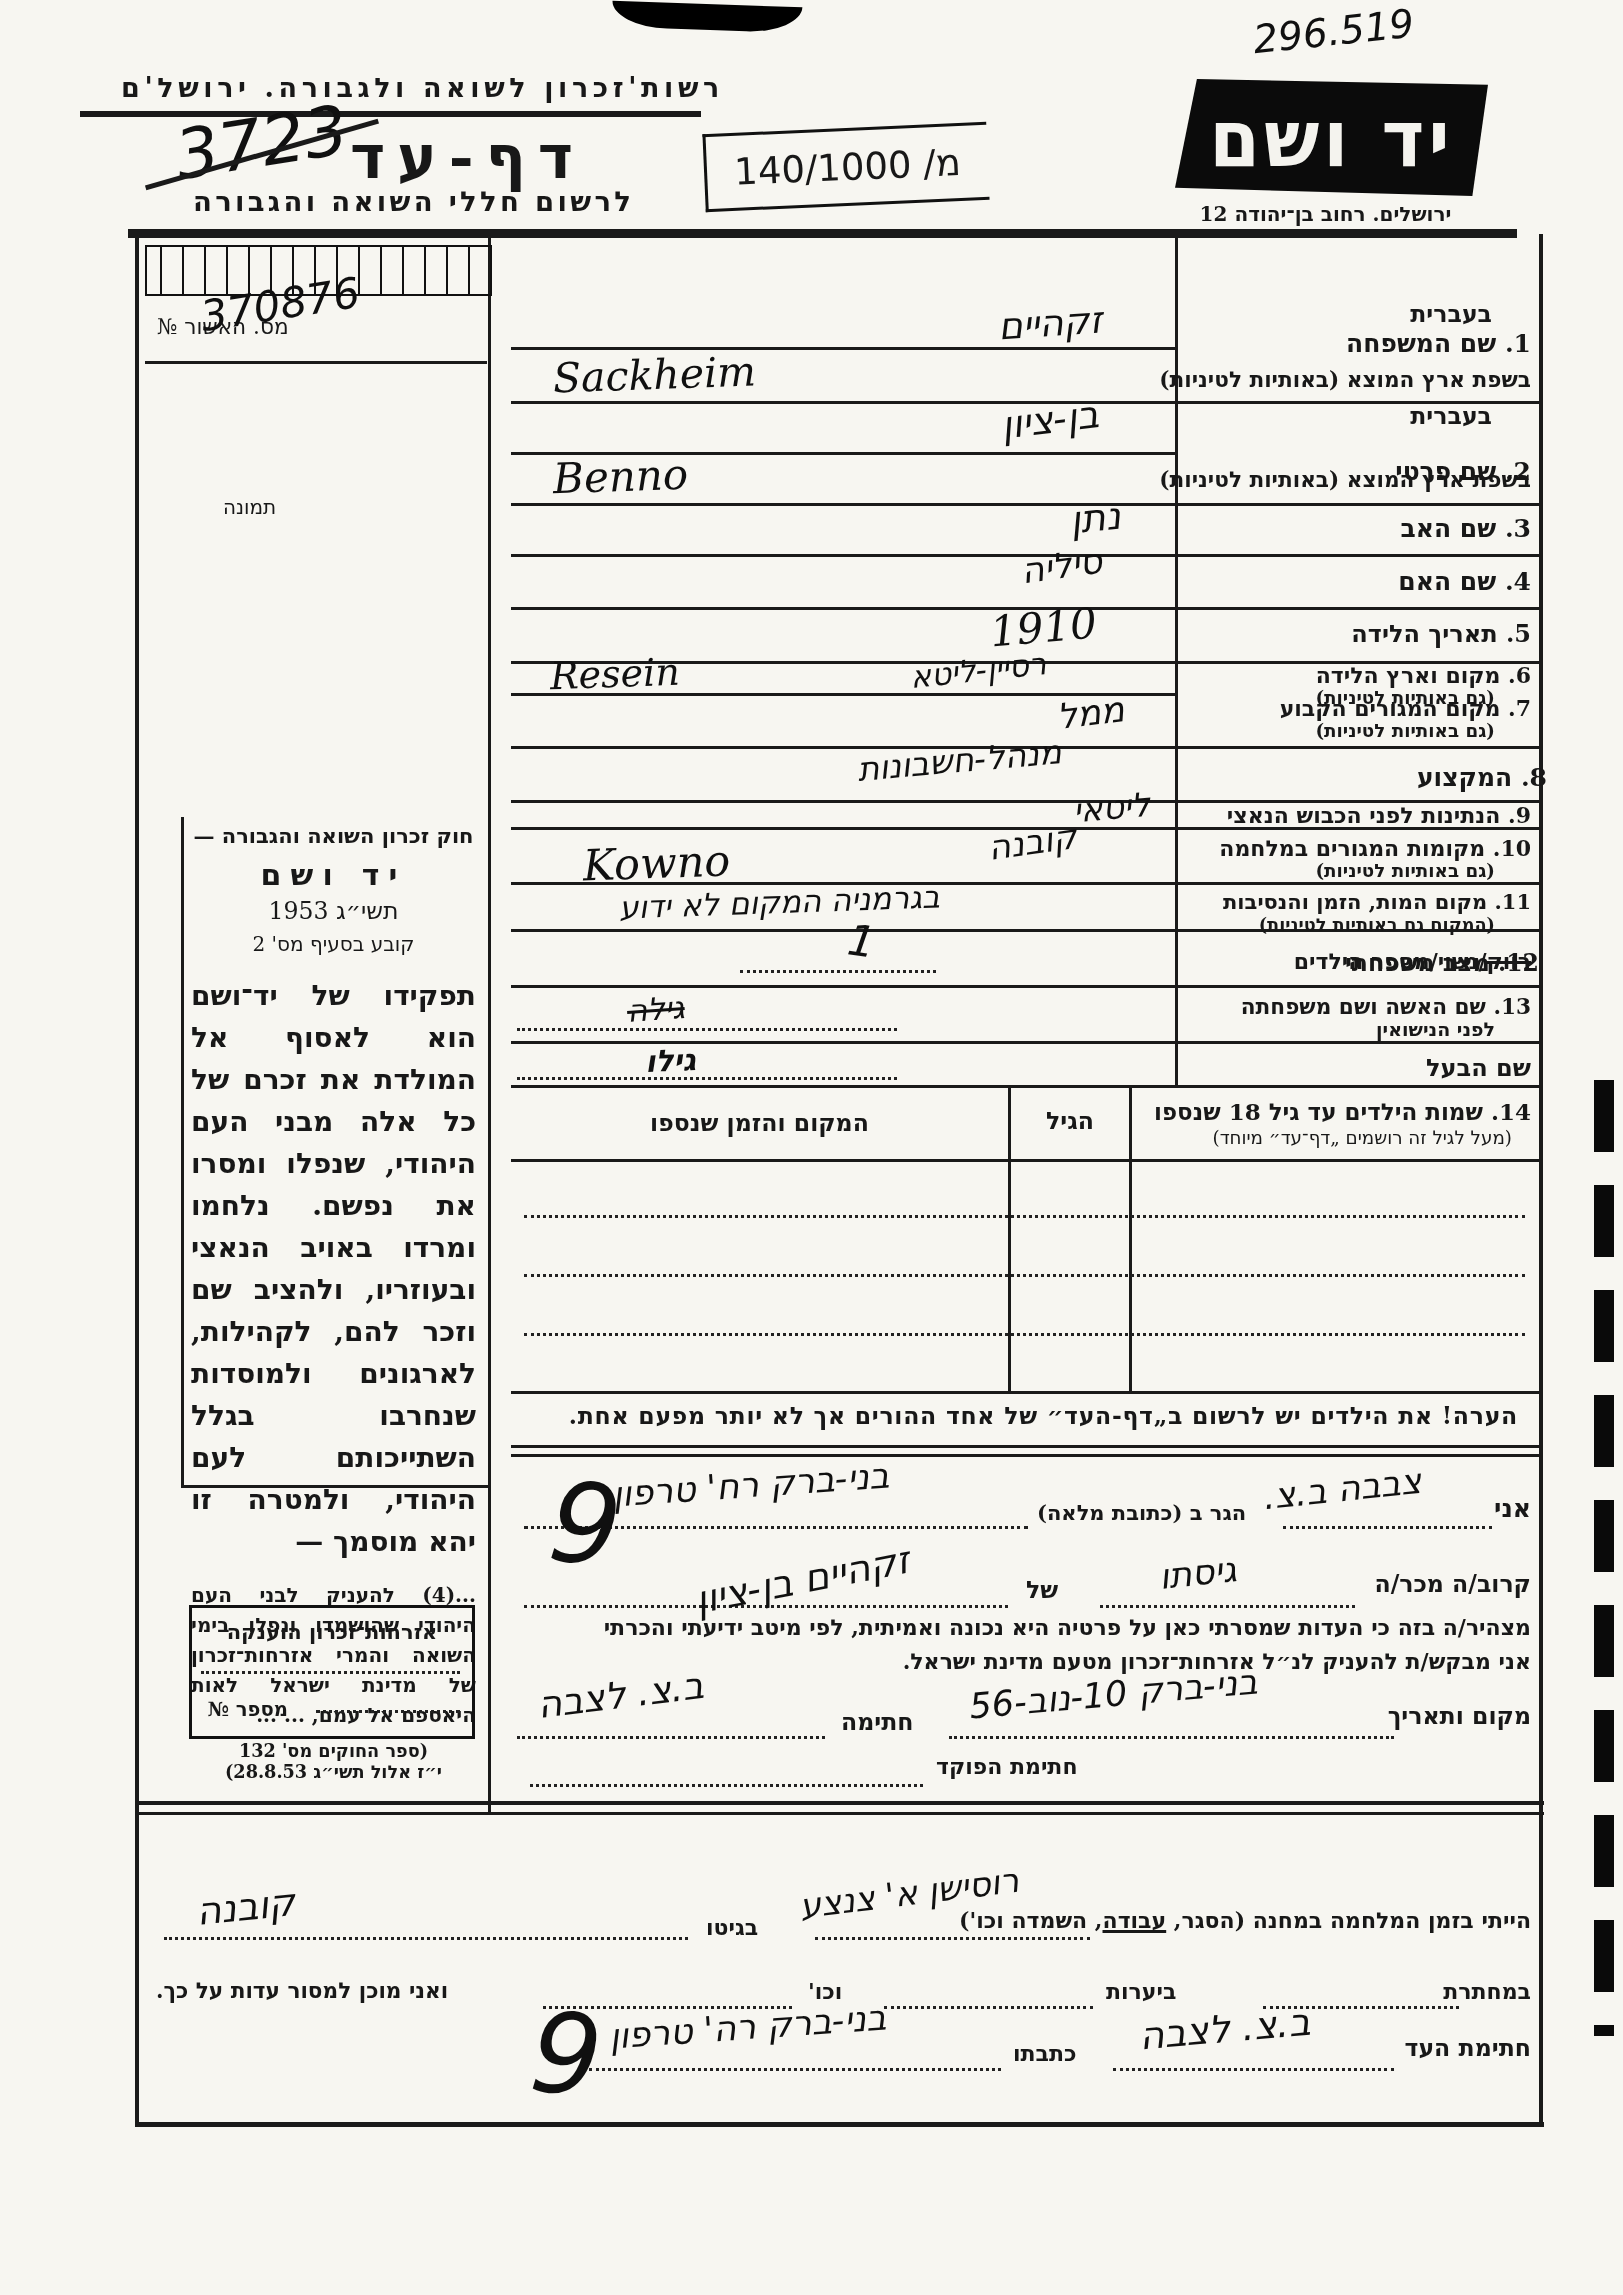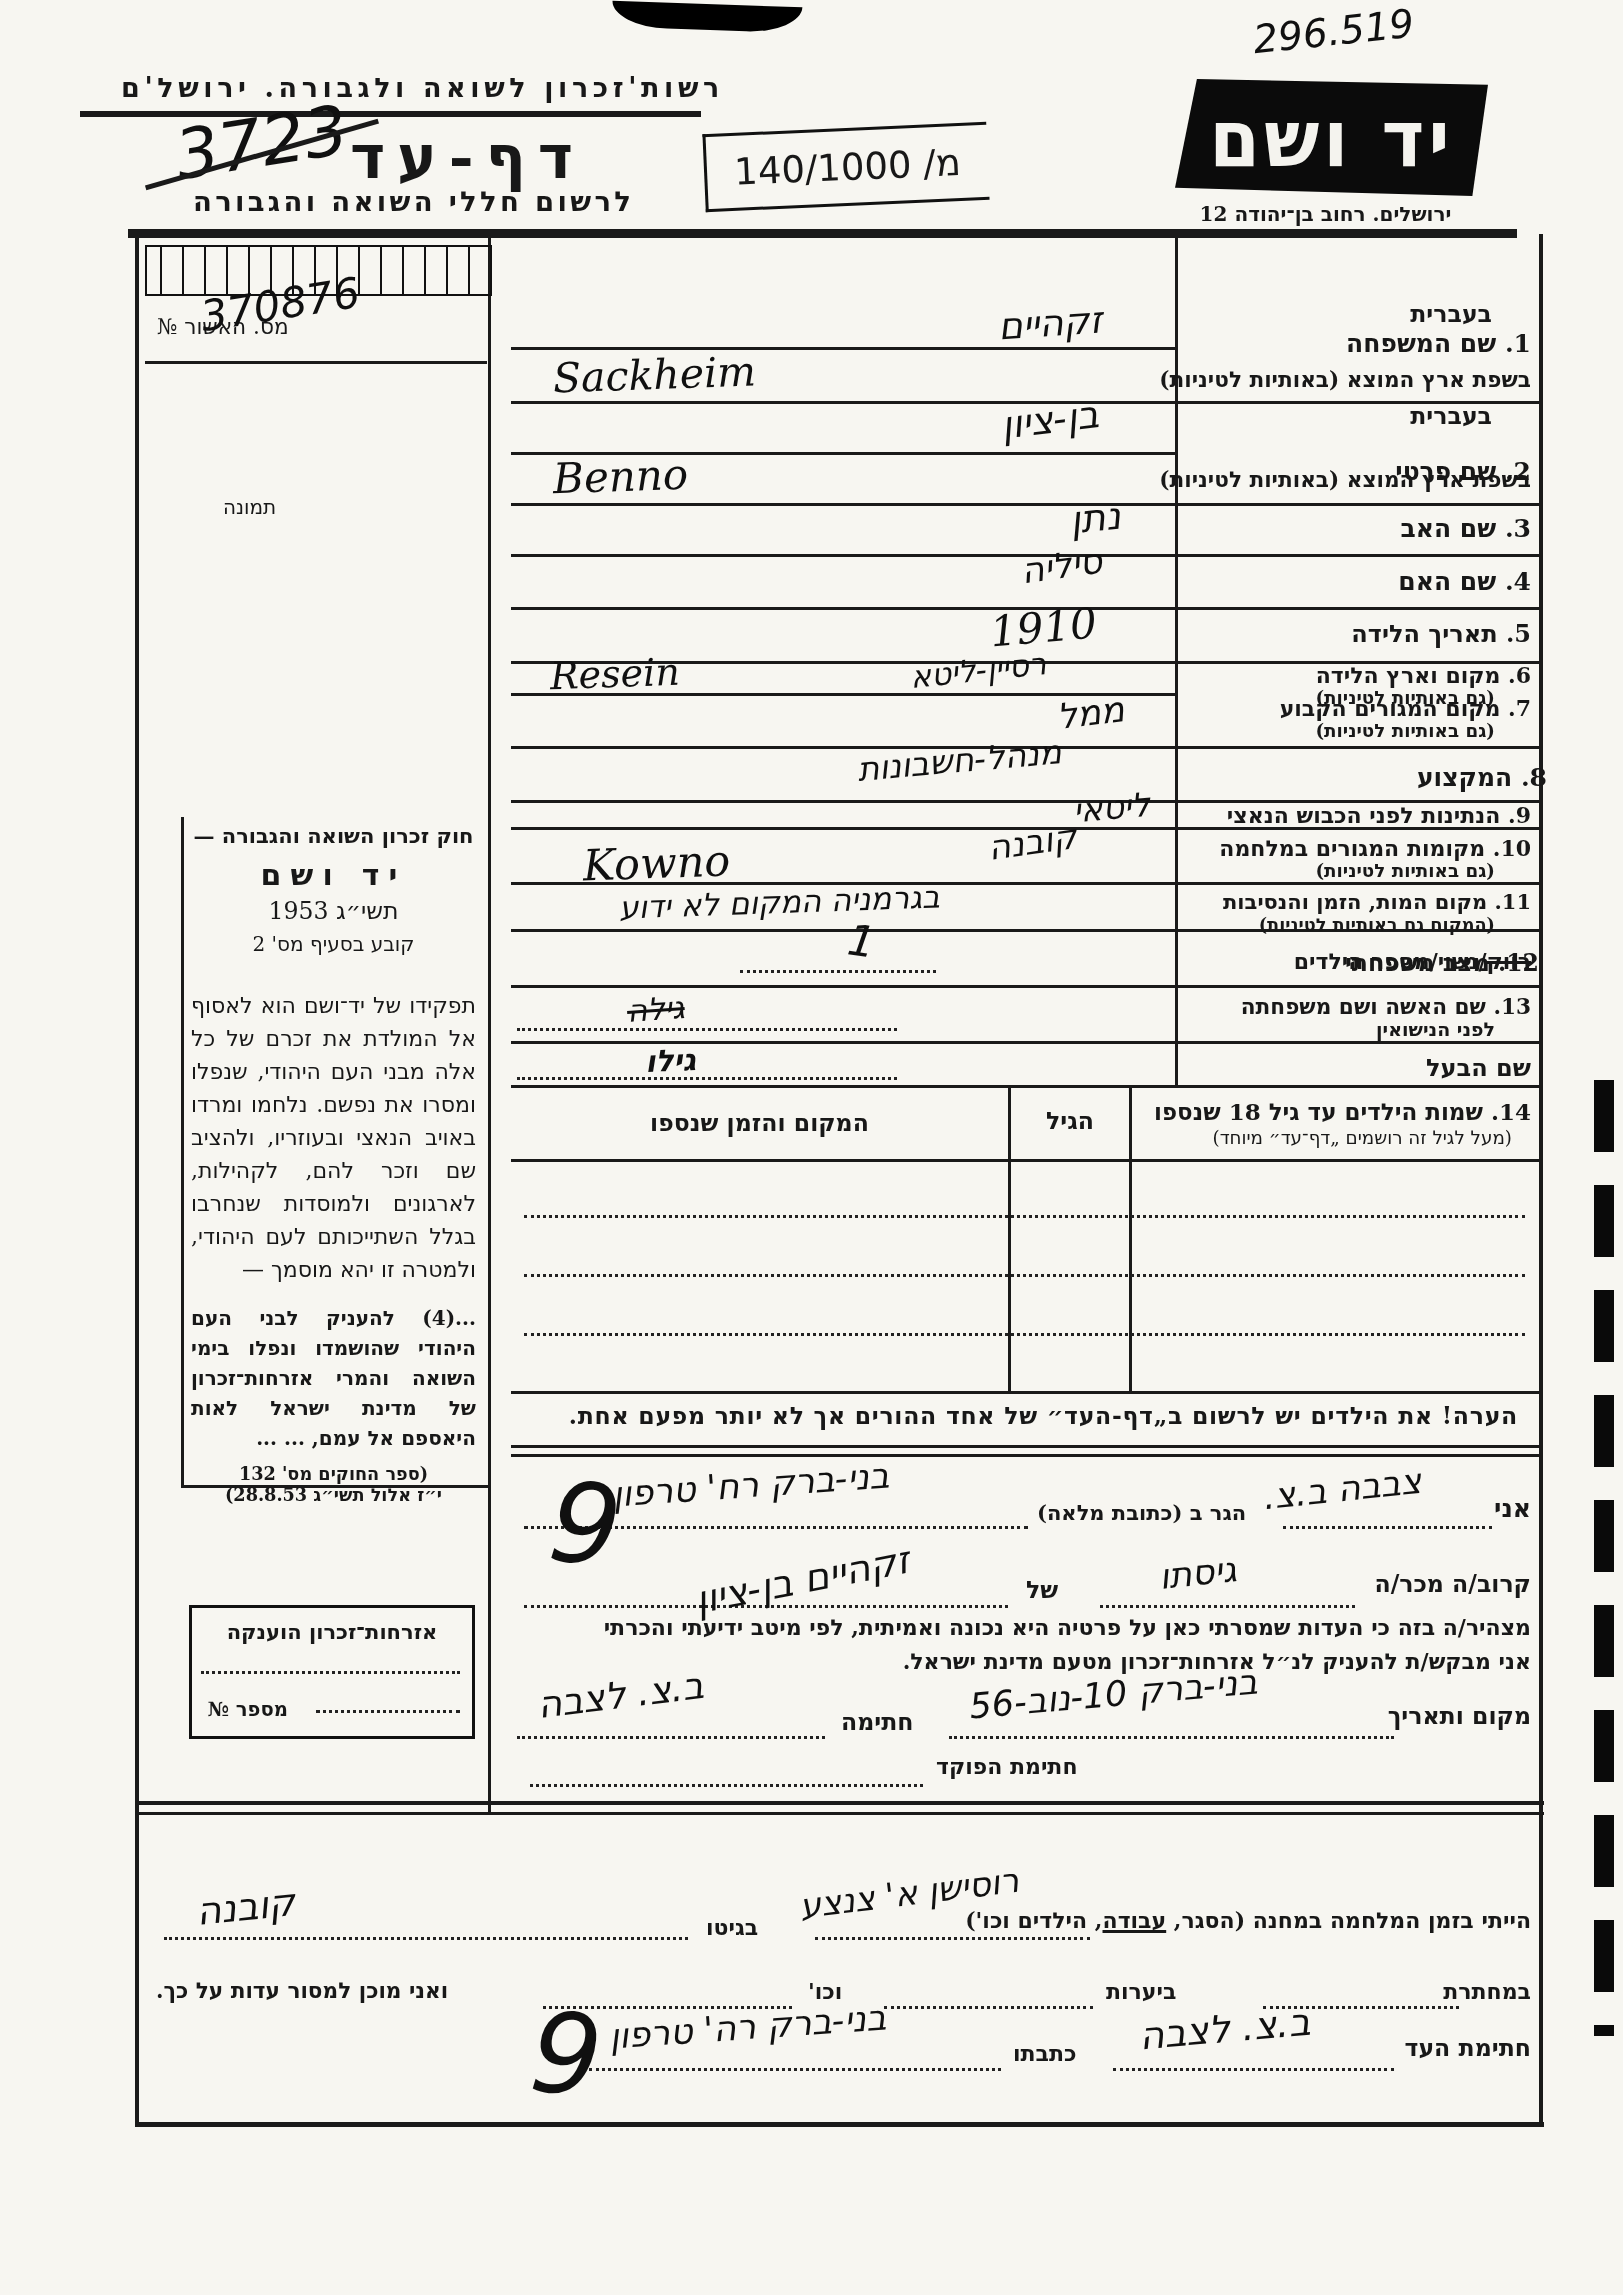--- a/index.html
+++ b/index.html
@@ -70,21 +70,21 @@
   <div class="txt" style="left:223px;top:495px;font-size:20px;">תמונה</div>
 
   <div class="ln" style="left:181px;top:817px;width:2.6px;height:669px;"></div>
   <div class="ln" style="left:181px;top:1485px;width:308px;height:2.6px;"></div>
 
   <div style="position:absolute;left:191px;top:823px;width:285px;direction:rtl;text-align:center;">
     <div class="txt" style="position:static;font-size:21px;font-weight:bold;">חוק זכרון השואה והגבורה —</div>
     <div class="txt" style="position:static;font-size:30px;font-weight:900;letter-spacing:9.2px;margin-top:9.2px;">יד ושם</div>
     <div class="txt" style="position:static;font-size:23.6px;margin-top:5.2px;">תשי״ג 1953</div>
     <div class="txt" style="position:static;font-size:20px;margin-top:6.5px;">קובע בסעיף מס' 2</div>
-    <div class="txt" style="position:static;font-size:22px;font-weight:normal;line-height:1.5;text-align:justify;margin-top:33px;">תפקידו של יד־ושם הוא לאסוף אל המולדת את זכרם של כל אלה מבני העם היהודי, שנפלו ומסרו את נפשם. נלחמו ומרדו באויב הנאצי ובעוזריו, ולהציב שם וזכר להם, לקהילות, לארגונים ולמוסדות שנחרבו בגלל השתייכותם לעם היהודי, ולמטרה זו יהא מוסמך —</div>
+    <div class="txt" style="position:static;font-size:28px;font-weight:bold;line-height:1.5;text-align:justify;margin-top:19px;">תפקידו של יד־ושם הוא לאסוף אל המולדת את זכרם של כל אלה מבני העם היהודי, שנפלו ומסרו את נפשם. נלחמו ומרדו באויב הנאצי ובעוזריו, ולהציב שם וזכר להם, לקהילות, לארגונים ולמוסדות שנחרבו בגלל השתייכותם לעם היהודי, ולמטרה זו יהא מוסמך —</div>
     <div class="txt" style="position:static;font-size:20px;font-weight:bold;line-height:1.5;text-align:justify;margin-top:17px;">...(4) להעניק לבני העם היהודי שהושמדו ונפלו בימי השואה והמרי אזרחות־זכרון של מדינת ישראל לאות היאספם אל עמם, ... ...</div>
     <div class="txt" style="position:static;font-size:17.7px;font-weight:bold;margin-top:10.5px;">(ספר החוקים מס' 132</div>
     <div class="txt" style="position:static;font-size:17.7px;font-weight:bold;">י״ז אלול תשי״ג 28.8.53)</div>
   </div>
 
   <div style="position:absolute;left:189px;top:1605px;width:280px;height:128px;border:3.9px solid #111;">
     <div class="txt ctr" style="position:absolute;left:0;top:10.5px;width:100%;font-size:21px;font-weight:bold;">אזרחות־זכרון הוענקה</div>
     <div class="dln" style="left:9.2px;top:63px;width:259px;"></div>
     <div class="dln" style="left:124px;top:102px;width:144px;"></div>
     <div class="txt" style="position:absolute;left:15.7px;top:90px;font-size:19.6px;font-weight:bold;">מספר №</div>
@@ -201,21 +201,21 @@
   <div class="hw" style="left:537px;top:1674px;font-size:37px;transform:rotate(-7deg);">ב.צ. לצבה</div>
 
   <div class="lbl" style="left:936px;top:1753px;font-size:22px;">חתימת הפוקד</div>
   <div class="dln" style="left:530px;top:1784px;width:393px;"></div>
 
   <div class="ln" style="left:135px;top:1801px;width:1409px;height:3.9px;"></div>
   <div class="ln" style="left:135px;top:1812px;width:1409px;height:3.3px;"></div>
 
 
   <div class="lbl" style="right:92px;top:1907px;font-size:22px;">
-    <span>הייתי בזמן המלחמה במחנה (הסגר, </span><span style="text-decoration:underline;text-decoration-thickness:2.6px;">עבודה</span><span>, הילדים וכו')</span>
+    <span>הייתי בזמן המלחמה במחנה (הסגר, </span><span style="text-decoration:underline;text-decoration-thickness:2.6px;">עבודה</span><span>, השמדה וכו')</span>
   </div>
   <div class="dln" style="left:815px;top:1937px;width:275px;"></div>
   <div class="hw" style="left:799px;top:1873px;font-size:34px;transform:rotate(-7deg);">רוסישן א' צנצע</div>
   <div class="lbl" style="left:706px;top:1914px;font-size:22px;">בגיטו</div>
   <div class="dln" style="left:164px;top:1937px;width:524px;"></div>
   <div class="hw" style="left:196px;top:1885px;font-size:38px;transform:rotate(-6deg);">קובנה</div>
 
   <div class="lbl" style="right:92px;top:1978px;font-size:22px;">במחתרת</div>
   <div class="dln" style="left:1263px;top:2006px;width:196px;"></div>
   <div class="lbl" style="left:1106px;top:1978px;font-size:22px;">ביערות</div>

